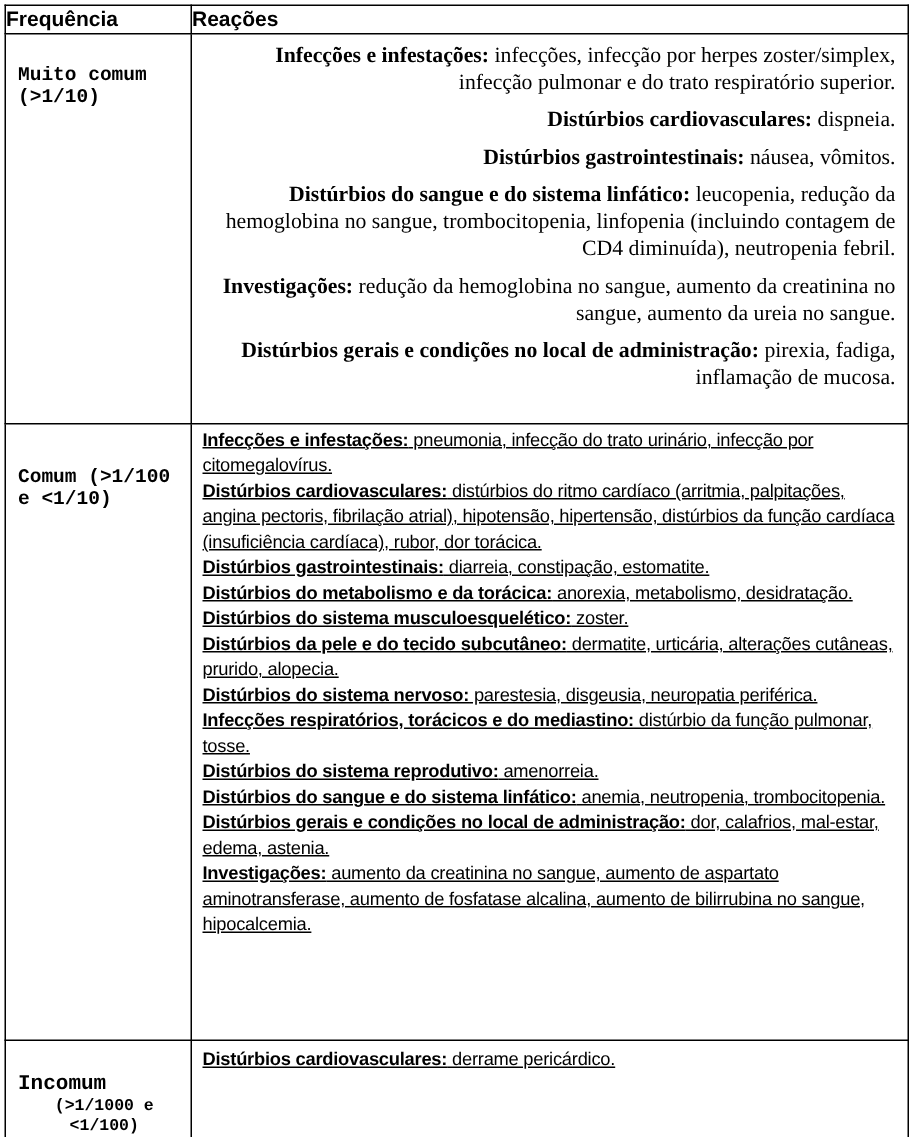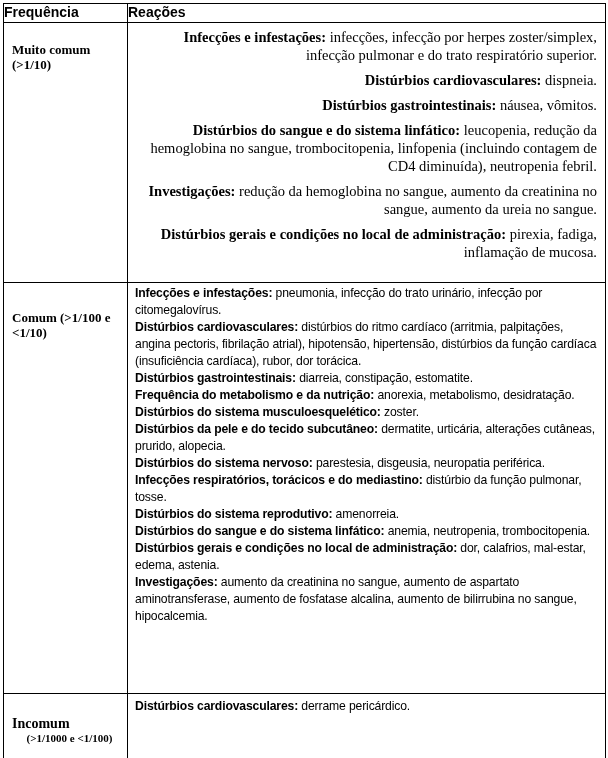--- a/index.html
+++ b/index.html
@@ -33,21 +33,21 @@
   .hdr th {
     height: 18px;
     font-family: "Liberation Sans", sans-serif;
     font-weight: bold;
     font-size: 14px;
     text-align: left;
     padding: 1px 0 0 8px;
     line-height: 16px;
   }
   .freq {
-    font-family: Liberation Serif, serif;
+    font-family: Liberation Mono, monospace;
     font-weight: bold;
     font-size: 13px;
     line-height: 15px;
     padding-left: 8px !important;
   }
   .freq .sub {
     font-size: 11px;
     line-height: 13px;
     display: block;
     text-align: center;
@@ -71,20 +71,21 @@
     margin: 0 0 7px 0;
     text-align: right;
   }
   
   .sans {
     font-family: "Liberation Sans", sans-serif;
     font-size: 12.2px;
     line-height: 17px;
     padding: 2px 6px 0 7px !important;
     letter-spacing: -0.15px;
+    text-decoration: underline;
   }
   .sans p { margin: 0; }
   .r3 .sans { padding-top: 4px !important; }
   b { font-weight: bold; }
 </style>
 </head>
 <body>
 
 <table class="adr">
   <colgroup>
@@ -113,21 +114,21 @@
   </tr>
 
   <tr class="r2">
     <td class="freq">
       <span>Comum (&gt;1/100 e &lt;1/10)</span>
     </td>
     <td class="reac sans">
       <p><b>Infecções e infestações:</b><span> pneumonia, infecção do trato urinário, infecção por citomegalovírus.</span></p>
       <p><b>Distúrbios cardiovasculares:</b><span> distúrbios do ritmo cardíaco (arritmia, palpitações, angina pectoris, fibrilação atrial), hipotensão, hipertensão, distúrbios da função cardíaca (insuficiência cardíaca), rubor, dor torácica.</span></p>
       <p><b>Distúrbios gastrointestinais:</b><span> diarreia, constipação, estomatite.</span></p>
-      <p><b>Frequência do metabolismo e da nutrição:</b><span> anorexia, metabolismo, desidratação.</span></p>
+      <p><b>Distúrbios do metabolismo e da torácica:</b><span> anorexia, metabolismo, desidratação.</span></p>
       <p><b>Distúrbios do sistema musculoesquelético:</b><span> zoster.</span></p>
       <p><b>Distúrbios da pele e do tecido subcutâneo:</b><span> dermatite, urticária, alterações cutâneas, prurido, alopecia.</span></p>
       <p><b>Distúrbios do sistema nervoso:</b><span> parestesia, disgeusia, neuropatia periférica.</span></p>
       <p><b>Infecções respiratórios, torácicos e do mediastino:</b><span> distúrbio da função pulmonar, tosse.</span></p>
       <p><b>Distúrbios do sistema reprodutivo:</b><span> amenorreia.</span></p>
       <p><b>Distúrbios do sangue e do sistema linfático:</b><span> anemia, neutropenia, trombocitopenia.</span></p>
       <p><b>Distúrbios gerais e condições no local de administração:</b><span> dor, calafrios, mal-estar, edema, astenia.</span></p>
       <p><b>Investigações:</b><span> aumento da creatinina no sangue, aumento de aspartato aminotransferase, aumento de fosfatase alcalina, aumento de bilirrubina no sangue, hipocalcemia.</span></p>
     </td>
   </tr>

